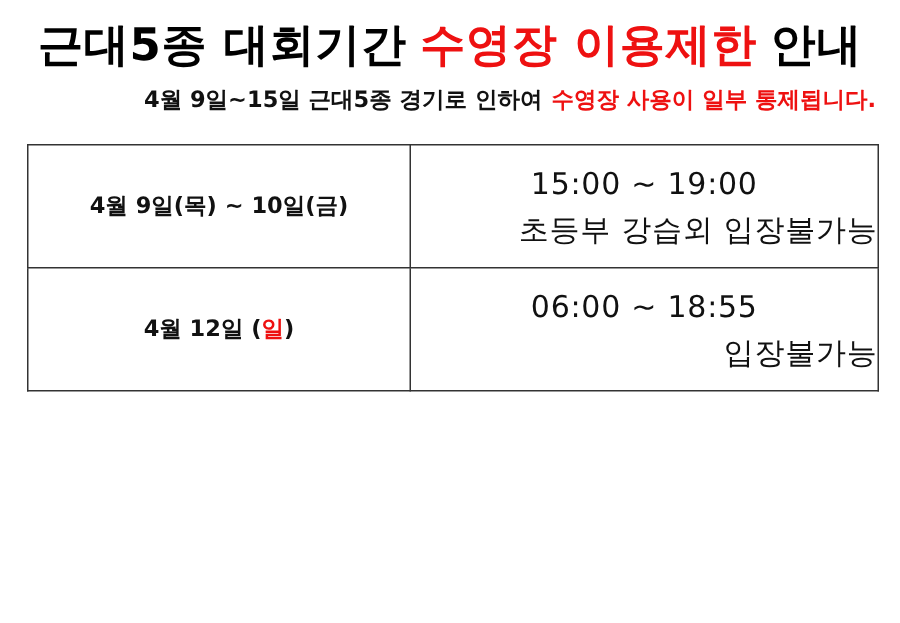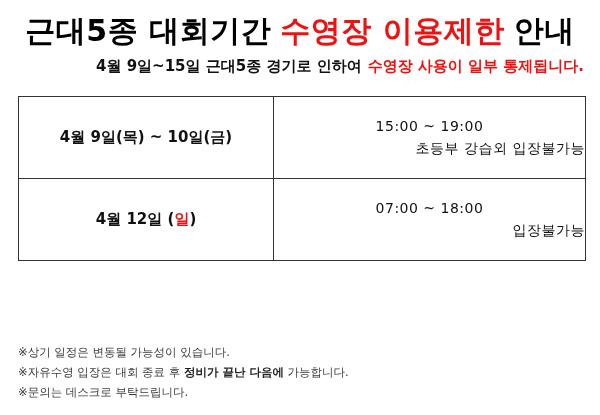--- a/index.html
+++ b/index.html
@@ -74,21 +74,21 @@
   }
   .schedule-table td.date-cell {
     width: 254px;
     font-size: 15px;
     font-weight: bold;
     color: #111111;
     white-space: nowrap;
   }
   .schedule-table td.info-cell {
     width: 311px;
-    font-size: 14px;
+    font-size: 20px;
     color: #111111;
     line-height: 1.55;
   }
   .info-time {
     display: block;
     letter-spacing: 0.5px;
   }
   .info-note {
     display: block;
     letter-spacing: 0.5px;
@@ -138,26 +138,21 @@
         <td class="info-cell">
           <span class="info-time">15:00 ~ 19:00</span>
           <span class="info-note">초등부 강습외 입장불가능</span>
         </td>
       </tr>
       <tr>
         <td class="date-cell">
           <span class="day-plain">4월 12일 (</span><span class="day-sun">일</span><span class="day-plain">)</span>
         </td>
         <td class="info-cell">
-          <span class="info-time">07:00 ~ 18:00</span>
+          <span class="info-time">06:00 ~ 18:55</span>
           <span class="info-note">입장불가능</span>
         </td>
       </tr>
     </tbody>
   </table>
 
-  <div class="footnotes">
-    <div class="footnote-line">※상기 일정은 변동될 가능성이 있습니다.</div>
-    <div class="footnote-line"><span>※자유수영 입장은 대회 종료 후 </span><span class="strong">정비가 끝난 다음에</span><span> 가능합니다.</span></div>
-    <div class="footnote-line">※문의는 데스크로 부탁드립니다.</div>
-  </div>
 
 </div>
 
 </body></html>

